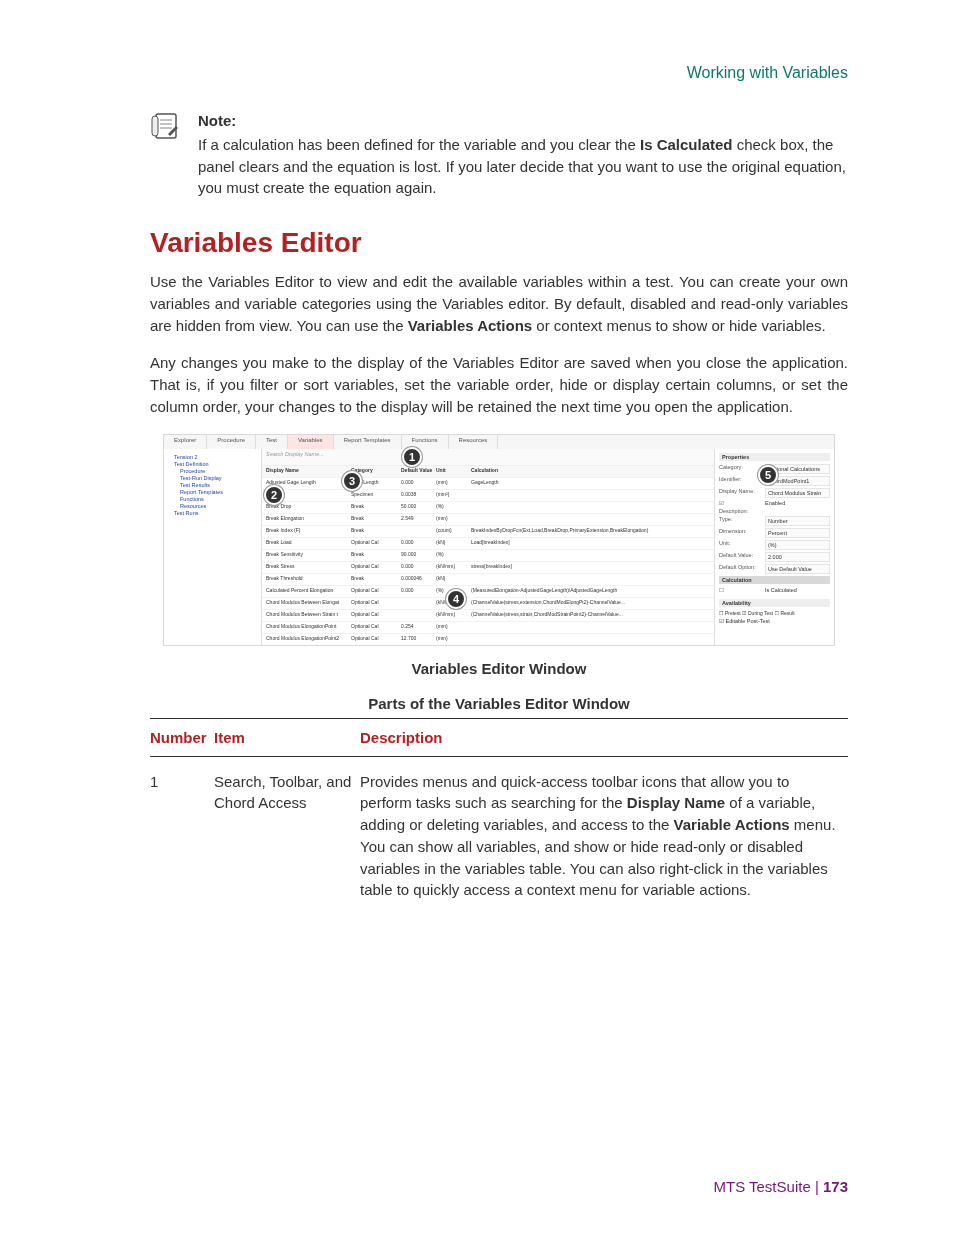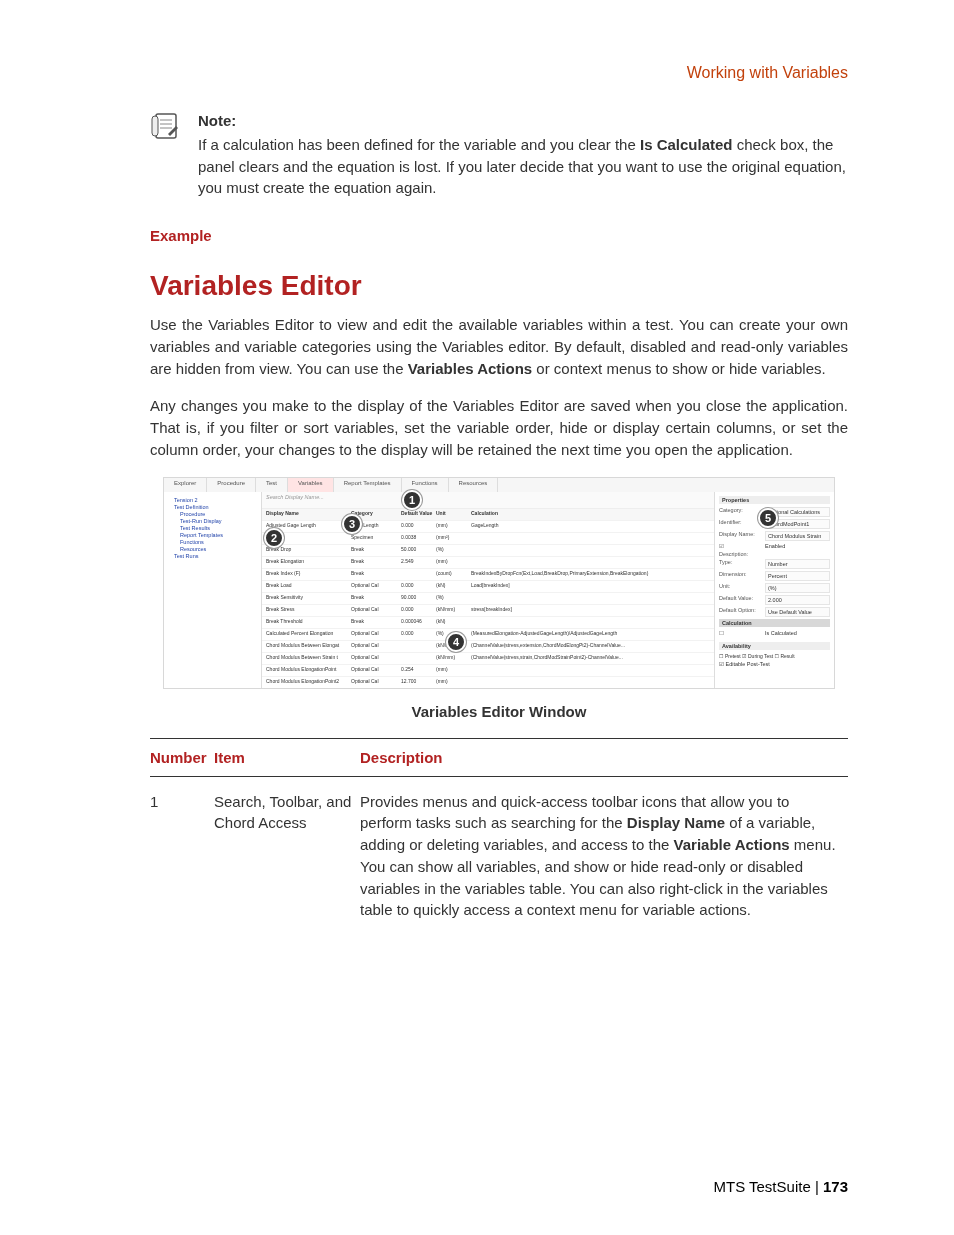--- a/index.html
+++ b/index.html
@@ -12,21 +12,21 @@
   .page {
     width: 954px;
     height: 1235px;
     margin: 0 auto;
     position: relative;
     box-sizing: border-box;
     padding: 64px 106px 40px 150px;
   }
   .header-right {
     text-align: right;
-    color: #c2410c;
+    color: #0f766e;
     font-size: 16px;
     margin-bottom: 28px;
   }
   .note-block {
     display: flex;
     align-items: flex-start;
     margin-bottom: 28px;
   }
   .note-icon {
     width: 36px;
@@ -226,21 +226,21 @@
     padding: 14px 6px 10px 0;
     line-height: 1.45;
   }
   table.parts td.num { width: 58px; }
   table.parts td.item { width: 140px; }
   .footer {
     position: absolute;
     bottom: 40px;
     right: 106px;
     font-size: 15px;
-    color: #000000;
+    color: #701a75;
     margin-top: 18px;
   }
 </style>
 </head>
 <body>
 
 <div class="page">
   <div class="header-right">Working with Variables</div>
 
   <div class="note-block">
@@ -255,21 +255,20 @@
       </svg>
     </div>
     <div class="note-body">
       <div class="note-title">Note:</div>
       <div>
         <span>If a calculation has been defined for the variable and you clear the </span><span class="bold">Is Calculated</span><span> check box, the panel clears and the equation is lost. If you later decide that you want to use the original equation, you must create the equation again.</span>
       </div>
     </div>
   </div>
 
-  <div class="sub-heading">Example</div>
 
   <h1 class="section-title">Variables Editor</h1>
 
   <p class="body-text">
     <span>Use the Variables Editor to view and edit the available variables within a test. You can create your own variables and variable categories using the Variables editor. By default, disabled and read-only variables are hidden from view. You can use the </span><span class="bold">Variables Actions</span><span> or context menus to show or hide variables.</span>
   </p>
   <p class="body-text">Any changes you make to the display of the Variables Editor are saved when you close the application. That is, if you filter or sort variables, set the variable order, hide or display certain columns, or set the column order, your changes to the display will be retained the next time you open the application.</p>
 
   <div class="figure-wrap">
     <div class="figure">
@@ -465,20 +464,21 @@
 
       <div class="badge" style="top:12px; left:238px;">1</div>
       <div class="badge" style="top:50px; left:100px;">2</div>
       <div class="badge" style="top:36px; left:178px;">3</div>
       <div class="badge" style="top:154px; left:282px;">4</div>
       <div class="badge" style="top:30px; left:594px;">5</div>
     </div>
   </div>
 
   <div class="figure-caption">Variables Editor Window</div>
+  <div class="table-caption">Parts of the Variables Editor Window</div>
 
   <table class="parts">
     <thead>
       <tr>
         <th>Number</th>
         <th>Item</th>
         <th>Description</th>
       </tr>
     </thead>
     <tbody>

